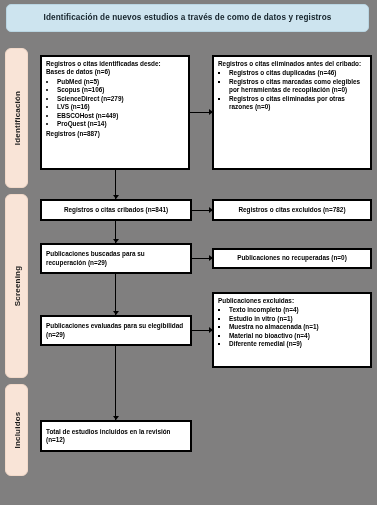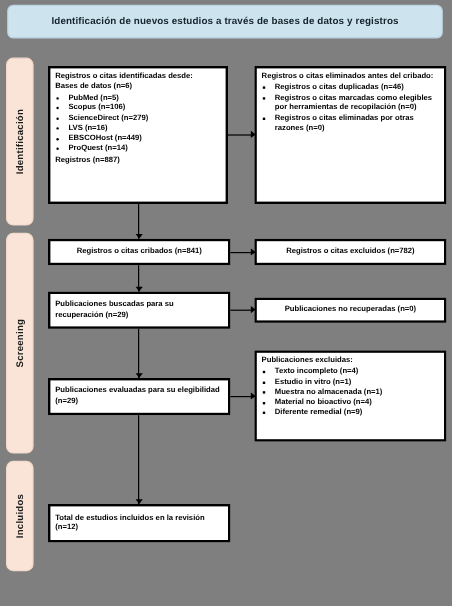--- a/index.html
+++ b/index.html
@@ -83,21 +83,21 @@
   .arrow-right{border-left:4px solid #000;}
   .arrow-down{
     border-left:3px solid transparent;border-right:3px solid transparent;
     border-top:4px solid #000;border-bottom:none;
   }
 </style>
 </head>
 <body>
 
 <div class="header-banner">
-  <span>Identificación de nuevos estudios a través de bases de datos y registros</span>
+  <span>Identificación de nuevos estudios a través de como de datos y registros</span>
 </div>
 
 <div class="stage-tab" id="tab-identificacion">
   <span class="vtext">Identificación</span>
 </div>
 <div class="stage-tab" id="tab-screening">
   <span class="vtext">Screening</span>
 </div>
 <div class="stage-tab" id="tab-incluidos">
   <span class="vtext">Incluidos</span>

